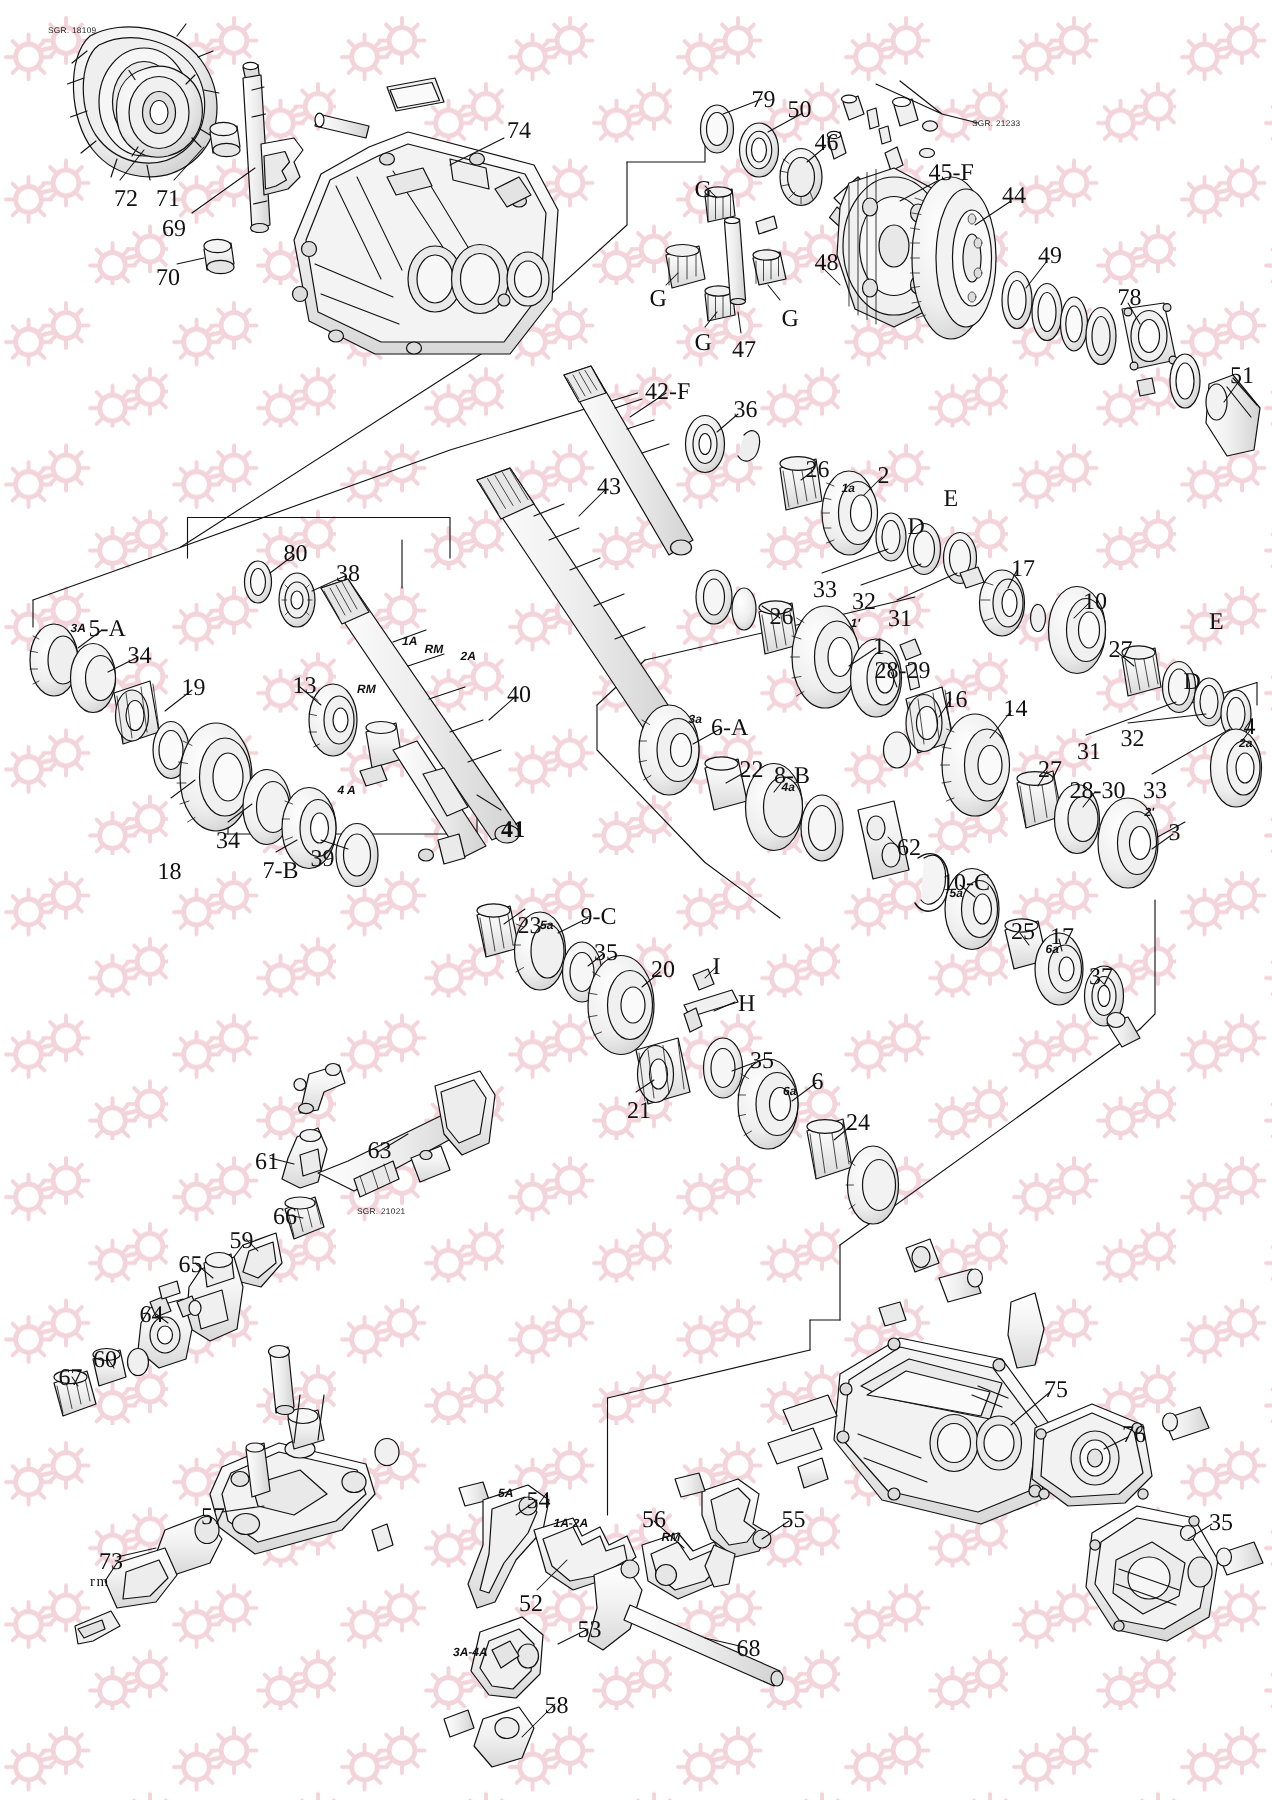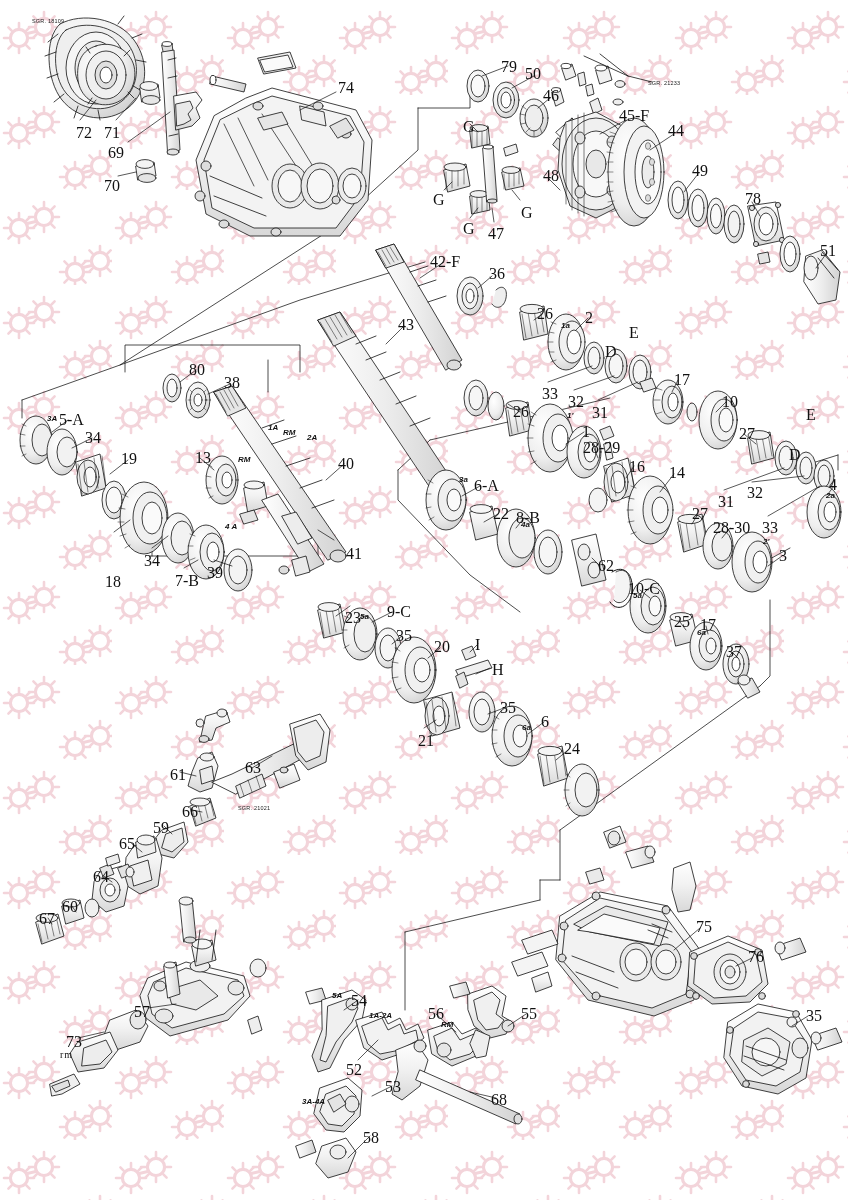--- a/index.html
+++ b/index.html
@@ -1003,21 +1003,21 @@
       <div class="lbl num" style="left: 338px; top: 456px;">40</div>
       <div class="lbl sub" style="left: 268px; top: 424px;">1A</div>
       <div class="lbl sub" style="left: 283px; top: 429px;">RM</div>
       <div class="lbl sub" style="left: 307px; top: 434px;">2A</div>
       <div class="lbl sub" style="left: 238px; top: 456px;">RM</div>
       <div class="lbl num" style="left: 105px; top: 538px; margin-top: 36px;">18</div>
       <div class="lbl num" style="left: 144px; top: 553px;">34</div>
       <div class="lbl num" style="left: 175px; top: 573px;">7-B</div>
       <div class="lbl num" style="left: 207px; top: 565px;">39</div>
       <div class="lbl sub" style="left: 225px; top: 523px;">4 A</div>
-      <div class="lbl num" style="left: 346px; top: 546px;">41</div>
+      <div class="lbl num" style="left: 334px; top: 546px; font-weight: bold;">41</div>
       <div class="lbl num" style="left: 474px; top: 478px;">6-A</div>
       <div class="lbl sub" style="left: 459px; top: 476px;">3a</div>
       <div class="lbl num" style="left: 493px; top: 506px;">22</div>
       <div class="lbl num" style="left: 516px; top: 510px;">8-B</div>
       <div class="lbl sub" style="left: 521px; top: 521px;">4a</div>
       <div class="lbl num" style="left: 598px; top: 558px;">62</div>
       <div class="lbl num" style="left: 628px; top: 581px;">10-C</div>
       <div class="lbl sub" style="left: 633px; top: 592px;">5a</div>
       <div class="lbl num" style="left: 674px; top: 614px;">25</div>
       <div class="lbl num" style="left: 700px; top: 617px;">17</div>

